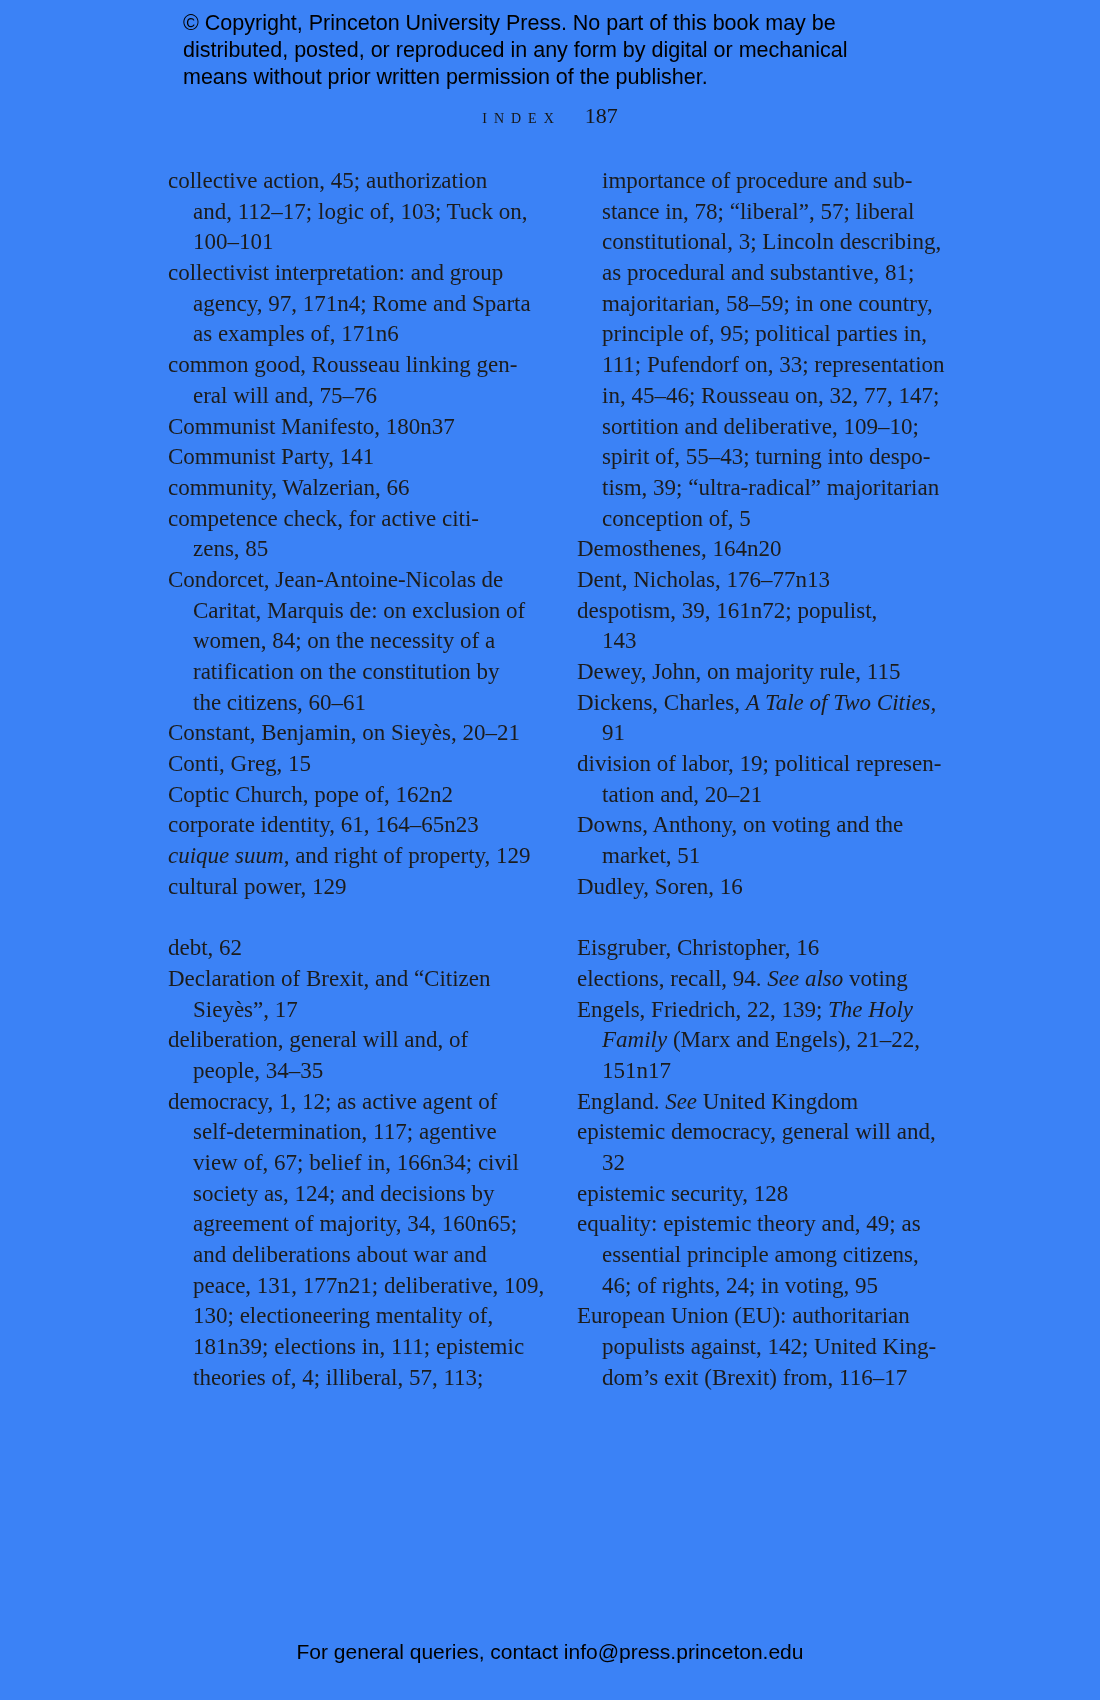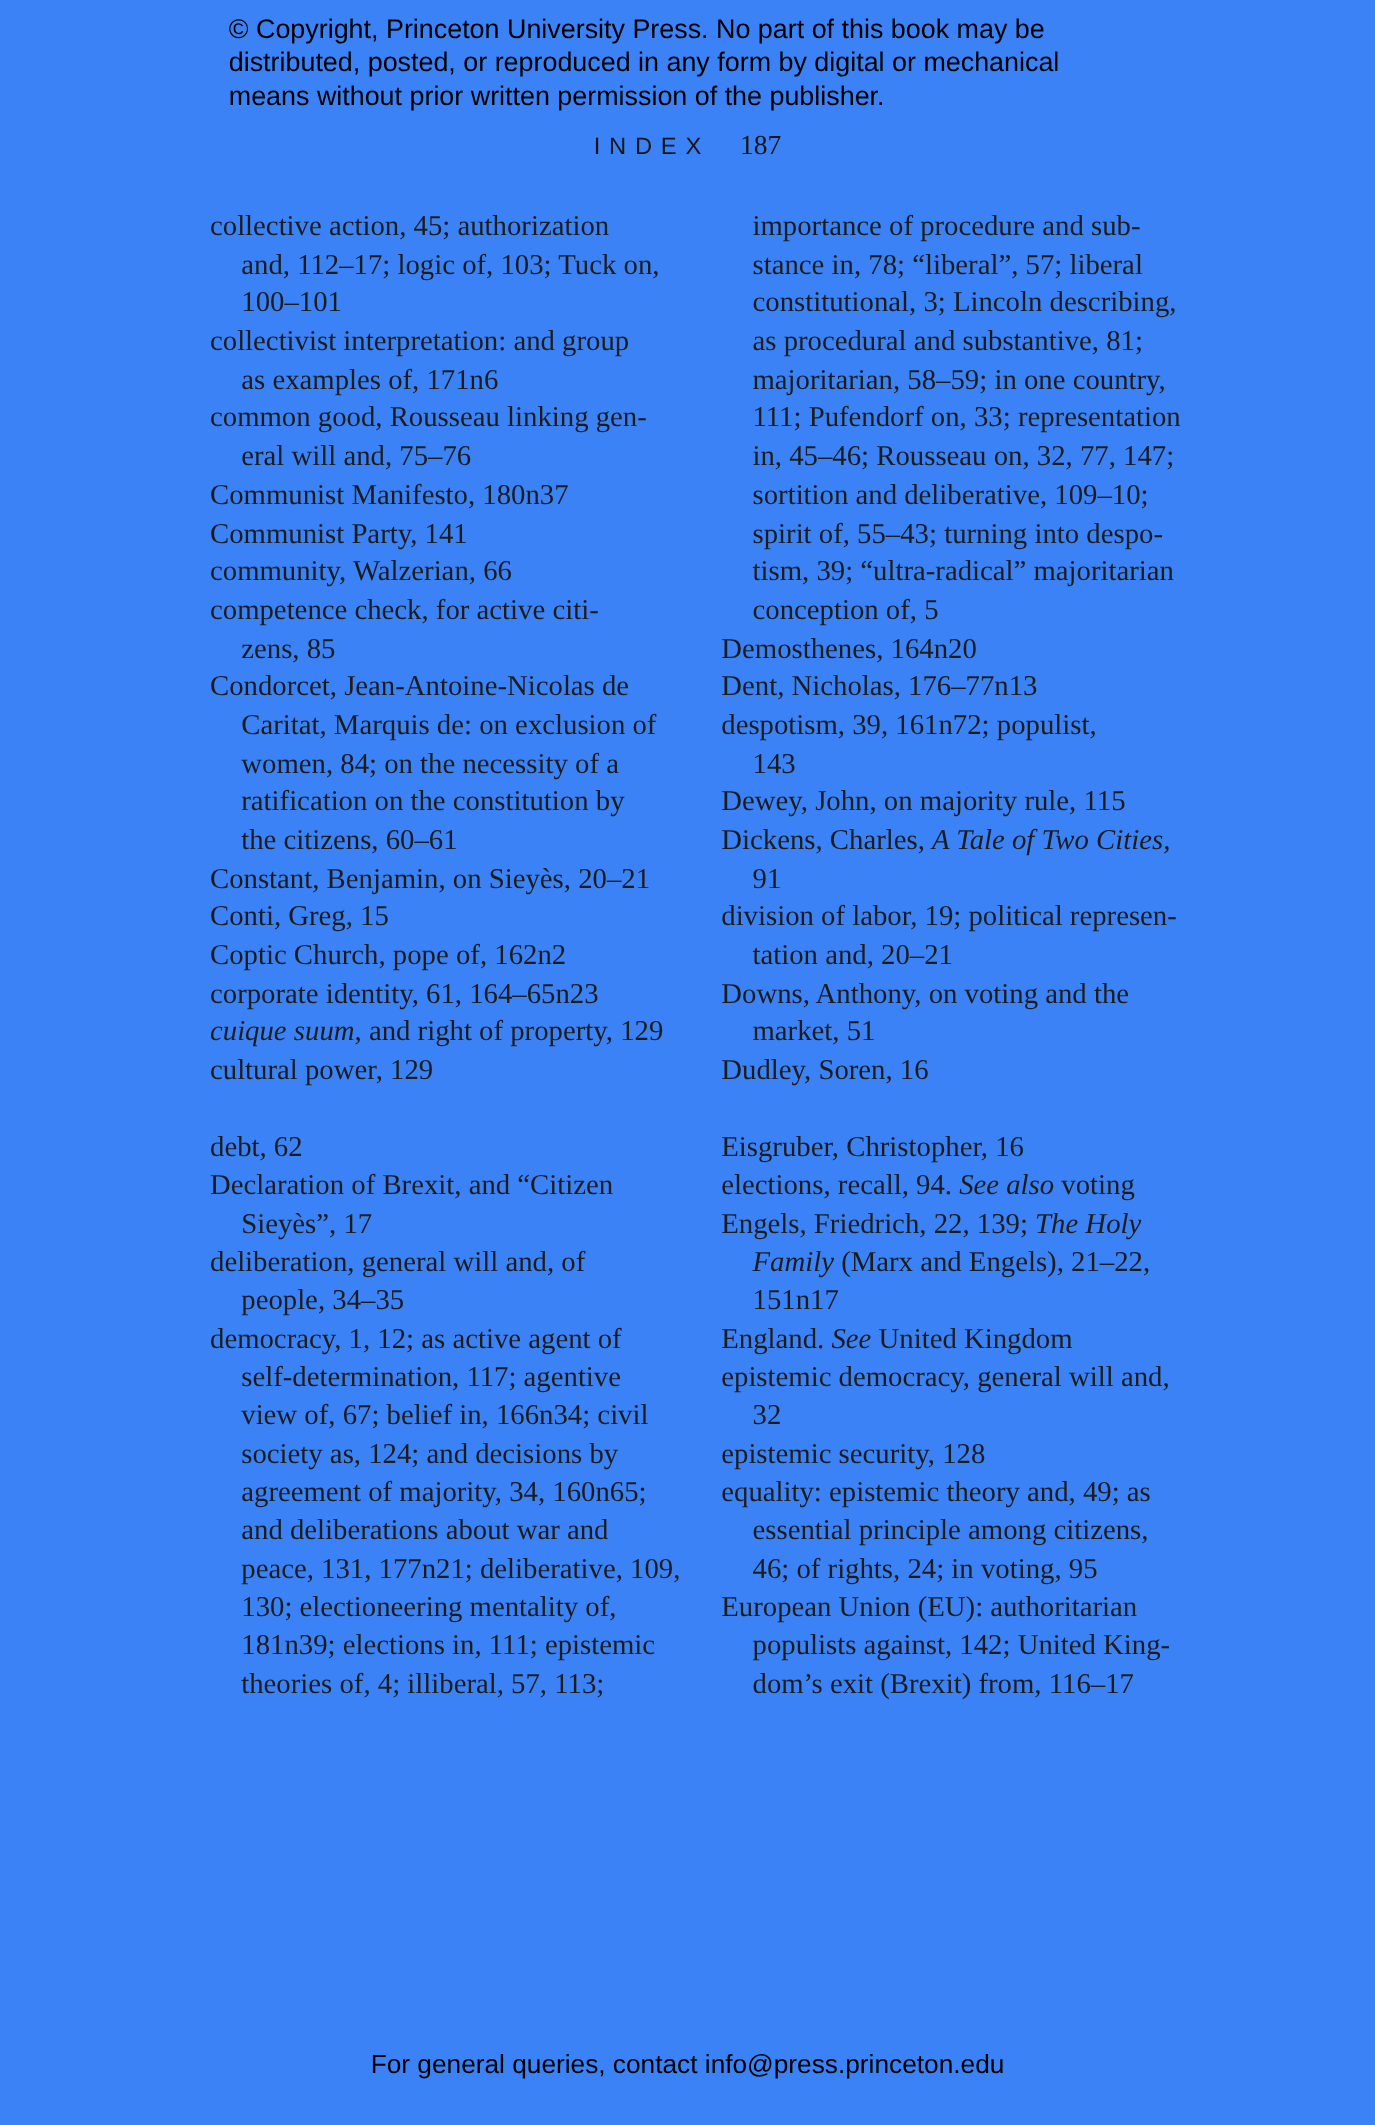--- a/index.html
+++ b/index.html
@@ -22,23 +22,23 @@
   }
   .running-head {
     position: absolute;
     top: 103px;
     left: 0;
     width: 1100px;
     text-align: center;
     color: #161616;
   }
   .running-head .title {
-    font-size: 19px;
+    font-size: 14px;
     letter-spacing: 7px;
-    font-family: Liberation Sans, sans-serif;
+    font-family: Liberation Serif, serif;
   }
   .running-head .pagenum {
     font-size: 22px;
     margin-left: 24px;
     font-family: "Liberation Serif", serif;
   }
   .col {
     position: absolute;
     top: 166px;
     color: #1c1c1c;
@@ -79,20 +79,21 @@
   </div>
 
   <div class="col col-left" id="col-left">
       <div class="entry">
         <div class="line first"><span>collective action, 45; authorization</span></div>
         <div class="line"><span>and, 112–17; logic of, 103; Tuck on,</span></div>
         <div class="line"><span>100–101</span></div>
       </div>
       <div class="entry">
         <div class="line first"><span>collectivist interpretation: and group</span></div>
+        <div class="line"><span>agency, 97, 171n4; Rome and Sparta</span></div>
         <div class="line"><span>as examples of, 171n6</span></div>
       </div>
       <div class="entry">
         <div class="line first"><span>common good, Rousseau linking gen-</span></div>
         <div class="line"><span>eral will and, 75–76</span></div>
       </div>
       <div class="entry">
         <div class="line first"><span>Communist Manifesto, 180n37</span></div>
       </div>
       <div class="entry">
@@ -155,20 +156,21 @@
         <div class="line"><span>theories of, 4; illiberal, 57, 113;</span></div>
       </div>
     </div>
   <div class="col col-right" id="col-right">
       <div class="entry continuation">
         <div class="line"><span>importance of procedure and sub-</span></div>
         <div class="line"><span>stance in, 78; “liberal”, 57; liberal</span></div>
         <div class="line"><span>constitutional, 3; Lincoln describing,</span></div>
         <div class="line"><span>as procedural and substantive, 81;</span></div>
         <div class="line"><span>majoritarian, 58–59; in one country,</span></div>
+        <div class="line"><span>principle of, 95; political parties in,</span></div>
         <div class="line"><span>111; Pufendorf on, 33; representation</span></div>
         <div class="line"><span>in, 45–46; Rousseau on, 32, 77, 147;</span></div>
         <div class="line"><span>sortition and deliberative, 109–10;</span></div>
         <div class="line"><span>spirit of, 55–43; turning into despo-</span></div>
         <div class="line"><span>tism, 39; “ultra-radical” majoritarian</span></div>
         <div class="line"><span>conception of, 5</span></div>
       </div>
       <div class="entry">
         <div class="line first"><span>Demosthenes, 164n20</span></div>
       </div>

